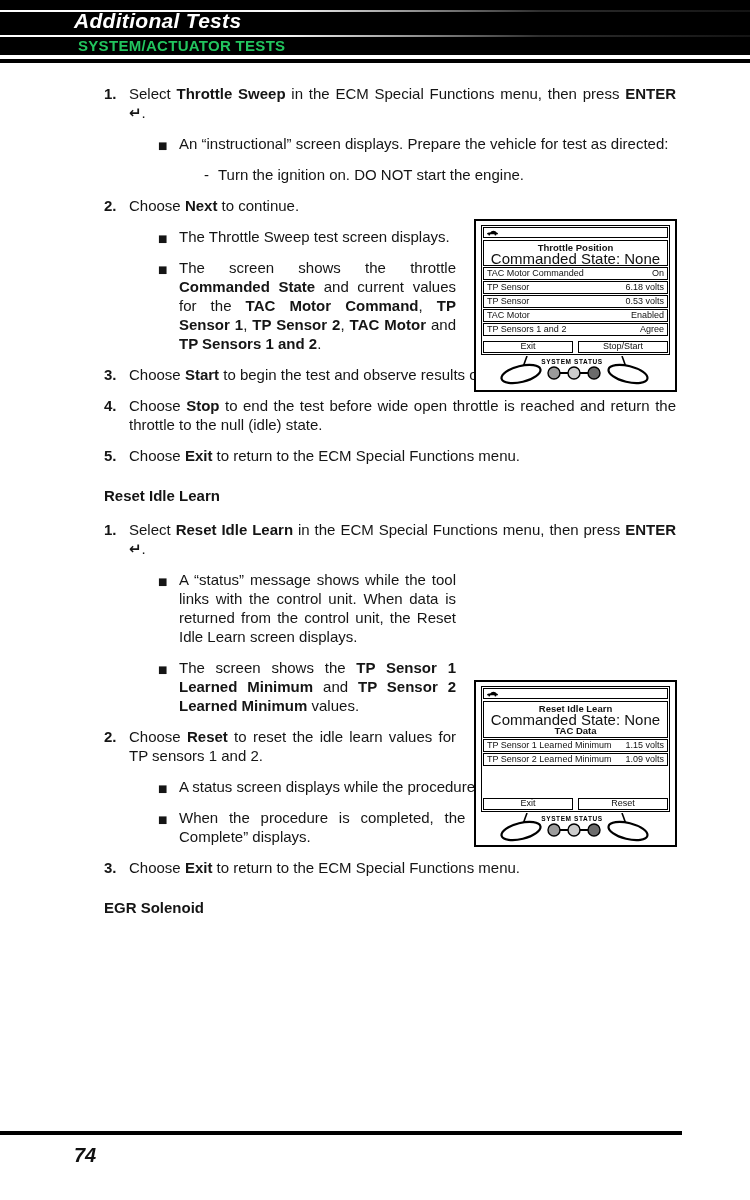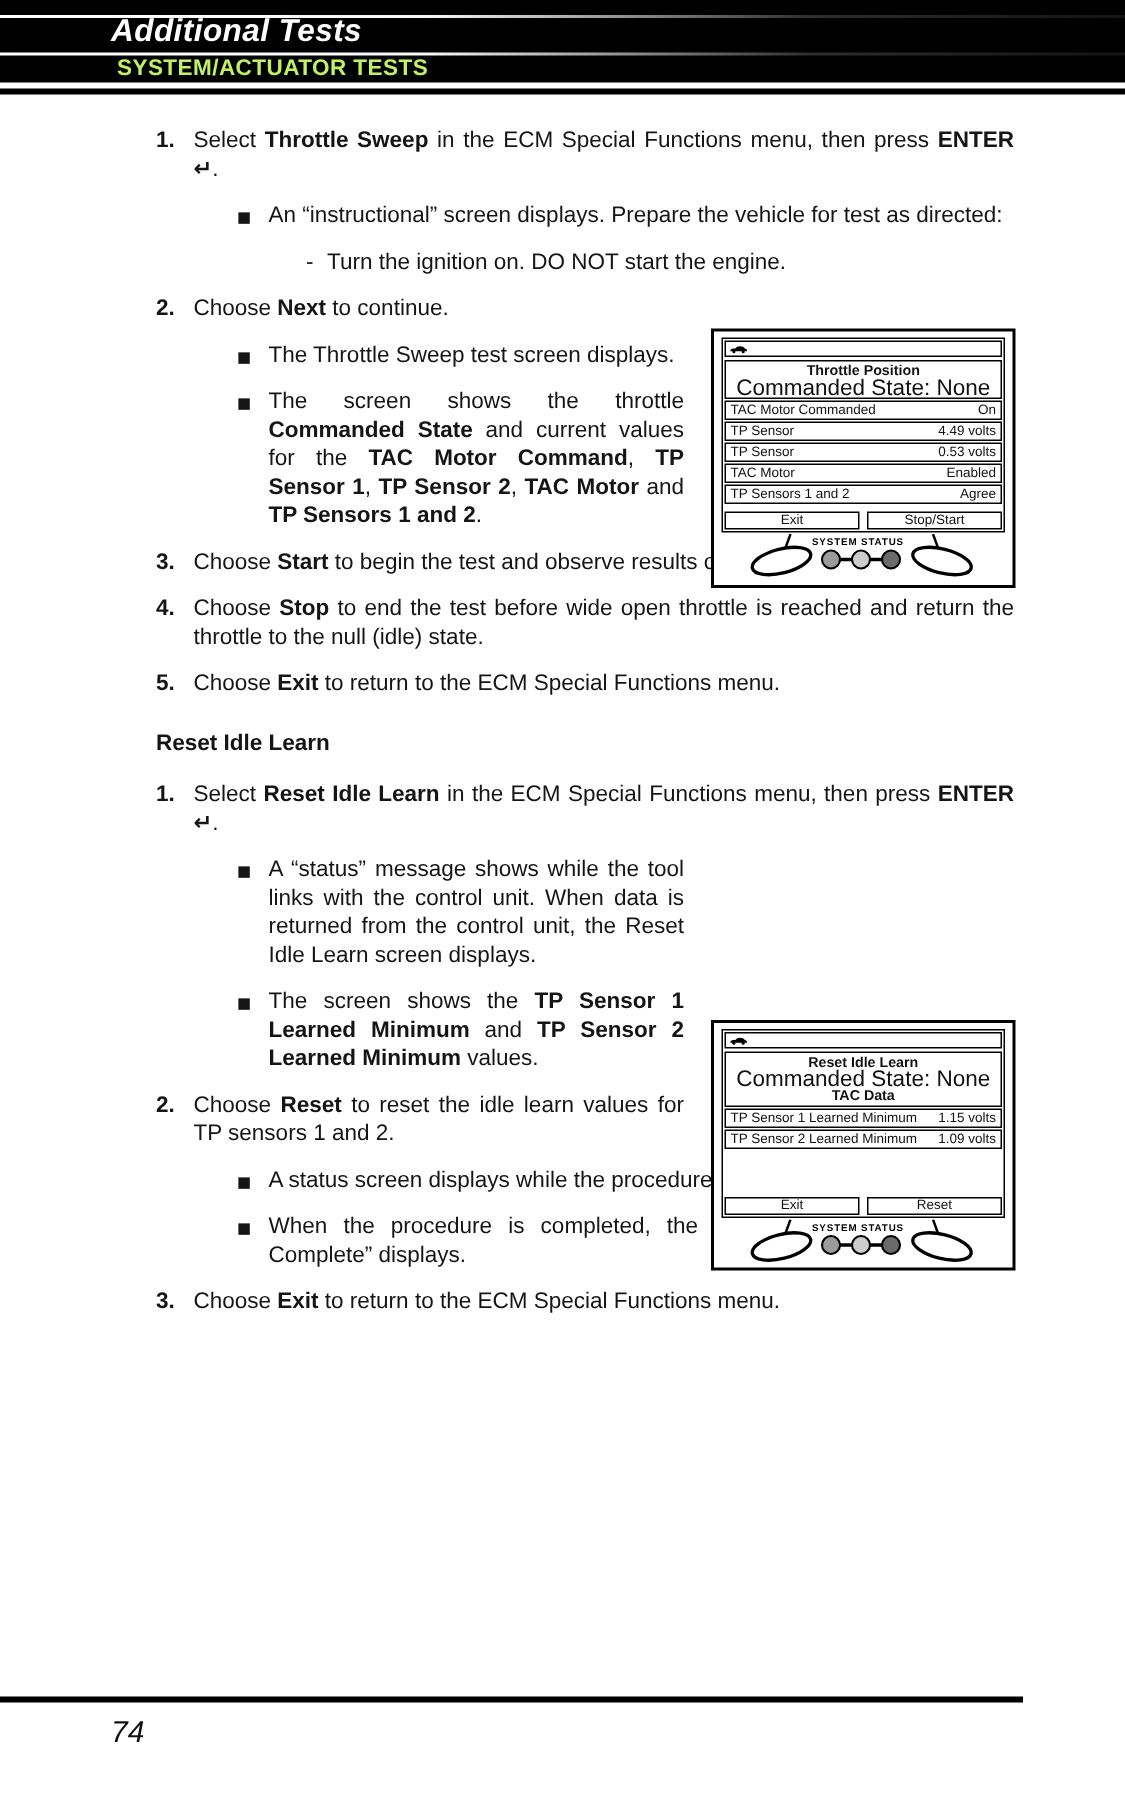--- a/index.html
+++ b/index.html
@@ -10,21 +10,21 @@
     font-family:"Liberation Sans","DejaVu Sans",sans-serif;
     overflow:hidden;
   }
   
   .header-main { position:absolute; top:0; left:0; width:750px; height:55px; background:#000; }
   .hline { position:absolute; left:0; width:750px; height:2px;
            background:linear-gradient(90deg,#ffffff 0%,#f8f8f8 38%,#2e2e2e 72%,#141414 100%); }
   .hline1 { top:10px; } .hline2 { top:35px; }
   .header-title { position:absolute; left:74px; top:9px; color:#fff;
                   font-size:21px; font-weight:bold; font-style:italic; letter-spacing:.3px; }
-  .header-subtitle { position:absolute; left:78px; top:37px; color:#bef264;
+  .header-subtitle { position:absolute; left:78px; top:37px; color:#22c55e;
                      font-size:15px; font-weight:bold; letter-spacing:.3px; }
   .header-strip { position:absolute; top:59px; left:0; width:750px; height:4px; background:#000; }
   
   .content { position:absolute; top:63px; left:0; width:750px; padding-top:21px; }
   .blk { font-size:15px; line-height:19px; margin:0 74px 12px 104px; position:relative; color:#151515; }
   .blk .txt { text-align:justify; }
   .step .num { position:absolute; left:0; top:0; font-weight:bold; }
   .step .txt { margin-left:25px; }
   .bullet { margin-left:158px; }
   .bullet .marker { position:absolute; left:0; top:2px; font-size:10px;
@@ -53,21 +53,21 @@
   .srow { border:1px solid #000; height:12.5px; margin-top:1.5px; display:flex;
           justify-content:space-between; align-items:flex-end; padding:0 3px; }
   .spacer { flex:1; }
   .btn-row { display:flex; gap:5px; margin-top:1.5px; }
   .sbtn { flex:1; border:1px solid #000; height:12.5px; text-align:center; line-height:11px;
           display:flex; align-items:center; justify-content:center; }
   .ctrl { margin-top:1px; }
   
   .footer-rule { position:absolute; top:1131px; left:0; width:682px; height:4px; background:#000; }
   .page-number { position:absolute; left:74px; top:1144px; font-size:20px;
-                 font-weight:normal; font-style:italic; }
+                 font-weight:bold; font-style:italic; }
 </style>
 </head>
 <body>
 
 <div class="page">
 
   <header>
     <div class="header-main">
       <div class="hline hline1"></div>
       <div class="header-title">Additional Tests</div>
@@ -138,20 +138,23 @@
         <div class="txt"><span>A status screen displays while the procedure is in progress.</span></div>
       </div>
       <div class="blk bullet">
         <span class="marker">■</span>
         <div class="txt"><span>When the procedure is completed, the message “Reset Idle Learn Complete” displays.</span></div>
       </div>
       <div class="blk step">
         <span class="num">3.</span>
         <div class="txt"><span>Choose </span><b>Exit</b><span> to return to the ECM Special Functions menu.</span></div>
       </div>
+      <div class="blk heading">
+        <div class="txt"><span>EGR Solenoid</span></div>
+      </div>
     </main>
 
   <figure class="figure fig1">
       <div class="display">
         <div class="icon-row">
           <svg viewBox="0 0 22 9" width="13" height="6">
             <path d="M1.5 6.5 Q1.5 3.5 5 3.5 L7 3.5 Q9 0.8 12.5 0.8 Q16.5 0.8 18 3.5 Q20.5 3.8 20.5 6.5 Z" fill="#000"></path>
             <circle cx="5.5" cy="7" r="1.7" fill="#000"></circle>
             <circle cx="16" cy="7" r="1.7" fill="#000"></circle>
           </svg>
@@ -159,21 +162,21 @@
         <div class="title-box">
           <div class="tl b">Throttle Position</div>
           <div class="tl">Commanded State: None</div>
         </div>
         <div class="srow">
           <span class="lbl">TAC Motor Commanded</span>
           <span class="val">On</span>
         </div>
         <div class="srow">
           <span class="lbl">TP Sensor</span>
-          <span class="val">4.49 volts</span>
+          <span class="val">6.18 volts</span>
         </div>
         <div class="srow">
           <span class="lbl">TP Sensor</span>
           <span class="val">0.53 volts</span>
         </div>
         <div class="srow">
           <span class="lbl">TAC Motor</span>
           <span class="val">Enabled</span>
         </div>
         <div class="srow">

